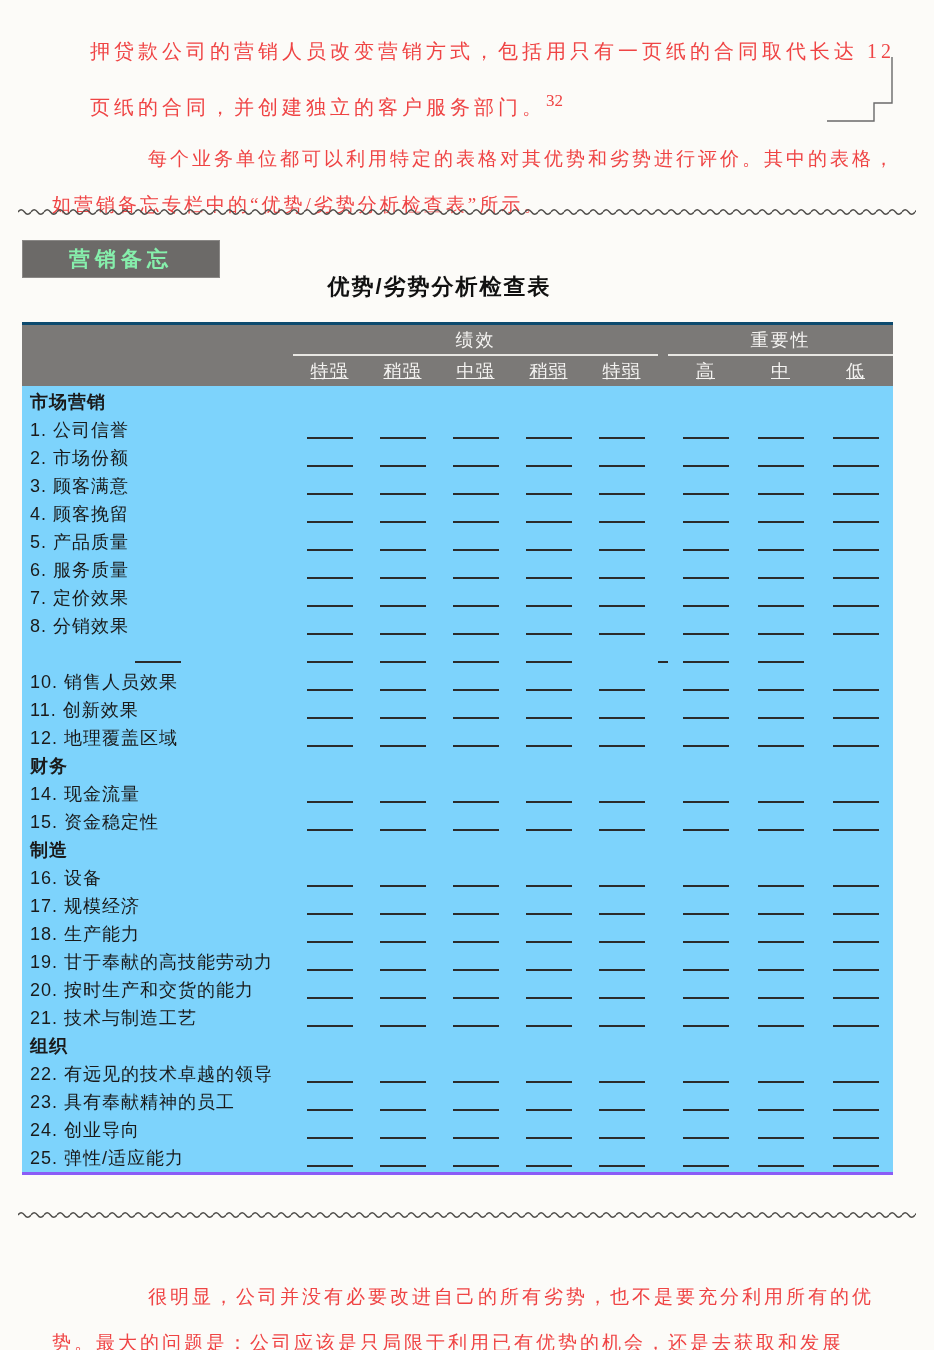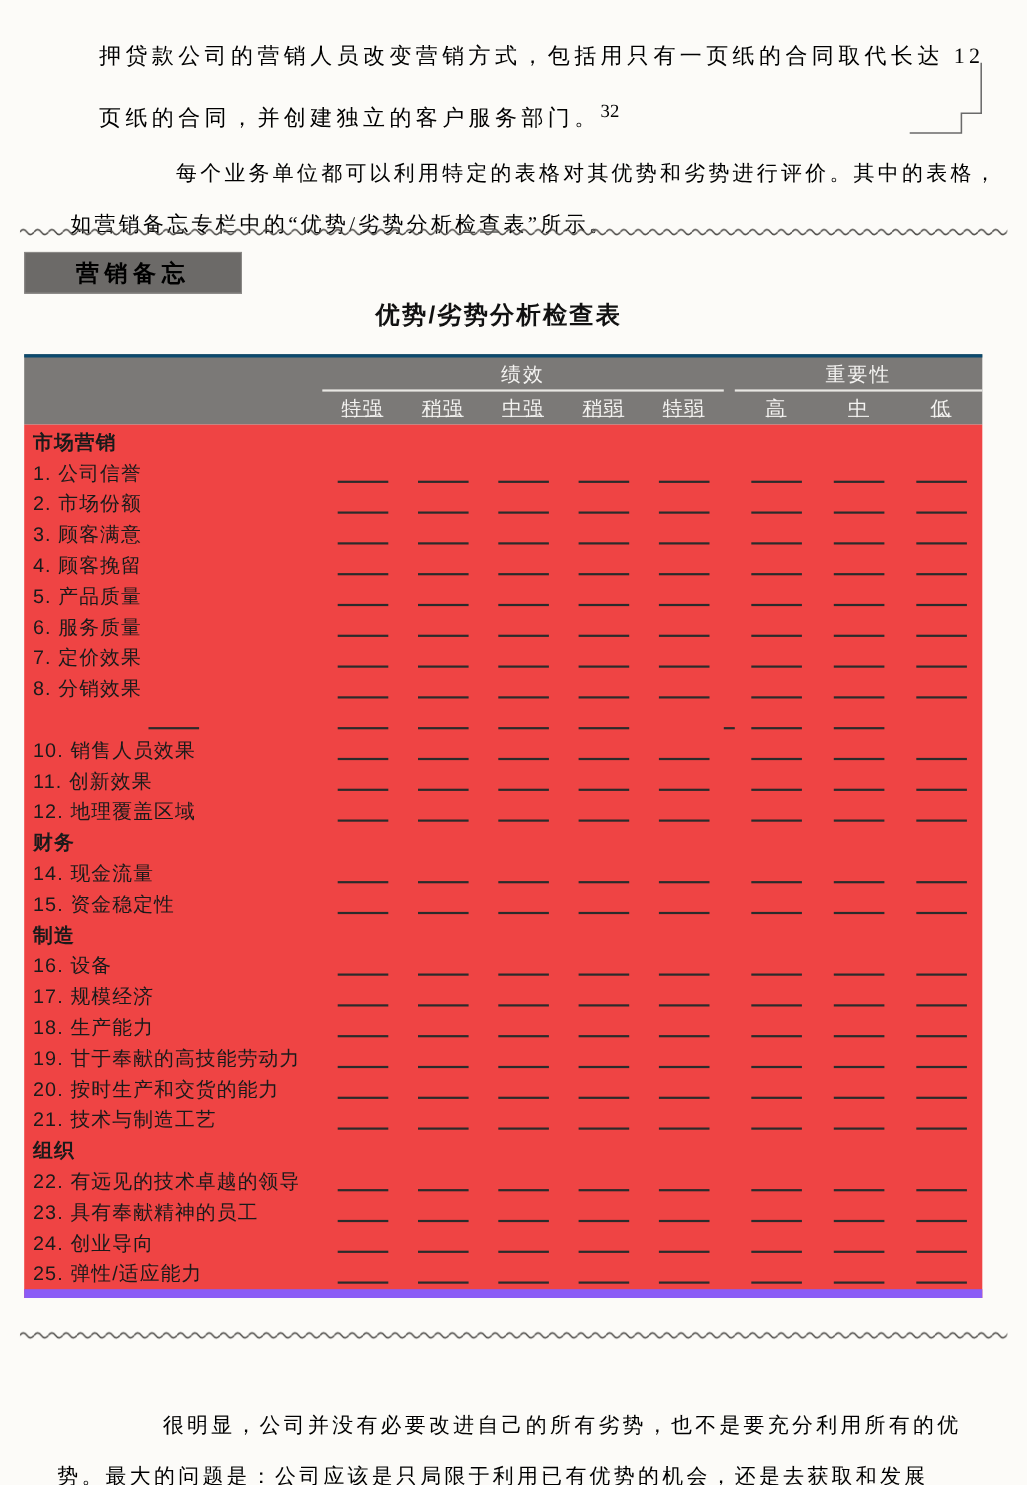--- a/index.html
+++ b/index.html
@@ -2,68 +2,68 @@
 <html><head>
 <meta charset="utf-8">
 <style>
   html,body{margin:0;padding:0;}
   body{
     width:934px;height:1350px;position:relative;overflow:hidden;
     background:#fcfbf8;color:#1d1d1d;
     font-family:"Liberation Sans","DejaVu Sans",sans-serif;
   }
   .para{
-    position:absolute;white-space:pre-line;color:#000000;
+    position:absolute;white-space:pre-line;color:#ef4444;
   }
   .extract{
     left:90px;top:26px;width:810px;
     font-family:"Liberation Serif","DejaVu Serif",serif;
     font-size:20px;line-height:50px;letter-spacing:4px;
   }
   .extract sup{font-size:17px;letter-spacing:0;}
   .intro{
-    left:64px;top:136px;width:862px;
+    left:52px;top:136px;width:862px;
     font-family:"Liberation Serif","DejaVu Serif",serif;
     font-size:19px;line-height:46px;letter-spacing:3px;text-indent:96px;
   }
   .closing{
     left:52px;top:1274px;width:862px;
     font-family:"Liberation Serif","DejaVu Serif",serif;
     font-size:19px;line-height:46px;letter-spacing:3px;text-indent:96px;
   }
   .corner-mark{position:absolute;left:818px;top:48px;}
   .wave{position:absolute;left:18px;height:12px;}
   .wave-top{top:204px;}
   .wave-bottom{top:1207px;}
   .memo-badge{
-    position:absolute;left:22px;top:229px;width:198px;height:38px;
-    background:#6c6a68;color:#000000;display:flex;align-items:center;justify-content:center;
+    position:absolute;left:22px;top:240px;width:198px;height:38px;
+    background:#6c6a68;color:#86efac;display:flex;align-items:center;justify-content:center;
     font-size:21px;font-weight:bold;letter-spacing:5px;
     box-shadow:0 0 0 1px #8a8886 inset;
   }
   .table-title{
-    position:absolute;left:18px;top:272px;width:871px;text-align:center;
+    position:absolute;left:4px;top:272px;width:871px;text-align:center;
     font-size:22px;font-weight:bold;letter-spacing:2px;color:#111;
   }
   .checklist{
     position:absolute;left:22px;top:322px;width:871px;
   }
   .thead{
     background:#7b7977;color:#f4f3f1;border-top:3px solid #0c4a6e;
   }
   .thr1{display:grid;grid-template-columns:271px 365px 10px 225px;height:31px;}
   .th-group{
     display:flex;align-items:flex-end;justify-content:center;
     font-size:18px;letter-spacing:2px;padding-bottom:2px;
     border-bottom:2px solid #e8e7e3;
   }
   .thr2{display:grid;grid-template-columns:271px repeat(5,73px) 10px repeat(3,75px);height:30px;text-decoration:underline;}
   .thr2 > div{display:flex;align-items:center;justify-content:center;font-size:18px;letter-spacing:1px;}
   .tbody{
-    background:#ef4444;border-bottom:8px solid #8b5cf6;padding-top:2px;
+    background:#7dd3fc;border-bottom:3px solid #8b5cf6;padding-top:2px;
   }
   .trow{
     display:grid;grid-template-columns:271px repeat(5,73px) 10px repeat(3,75px);
     height:28px;align-items:end;
   }
   .tlabel{
     font-size:18px;letter-spacing:1px;align-self:center;padding-left:8px;
     white-space:nowrap;color:#1a1a1a;
   }
   .trow.group .tlabel{font-weight:bold;grid-column:1 / -1;}

